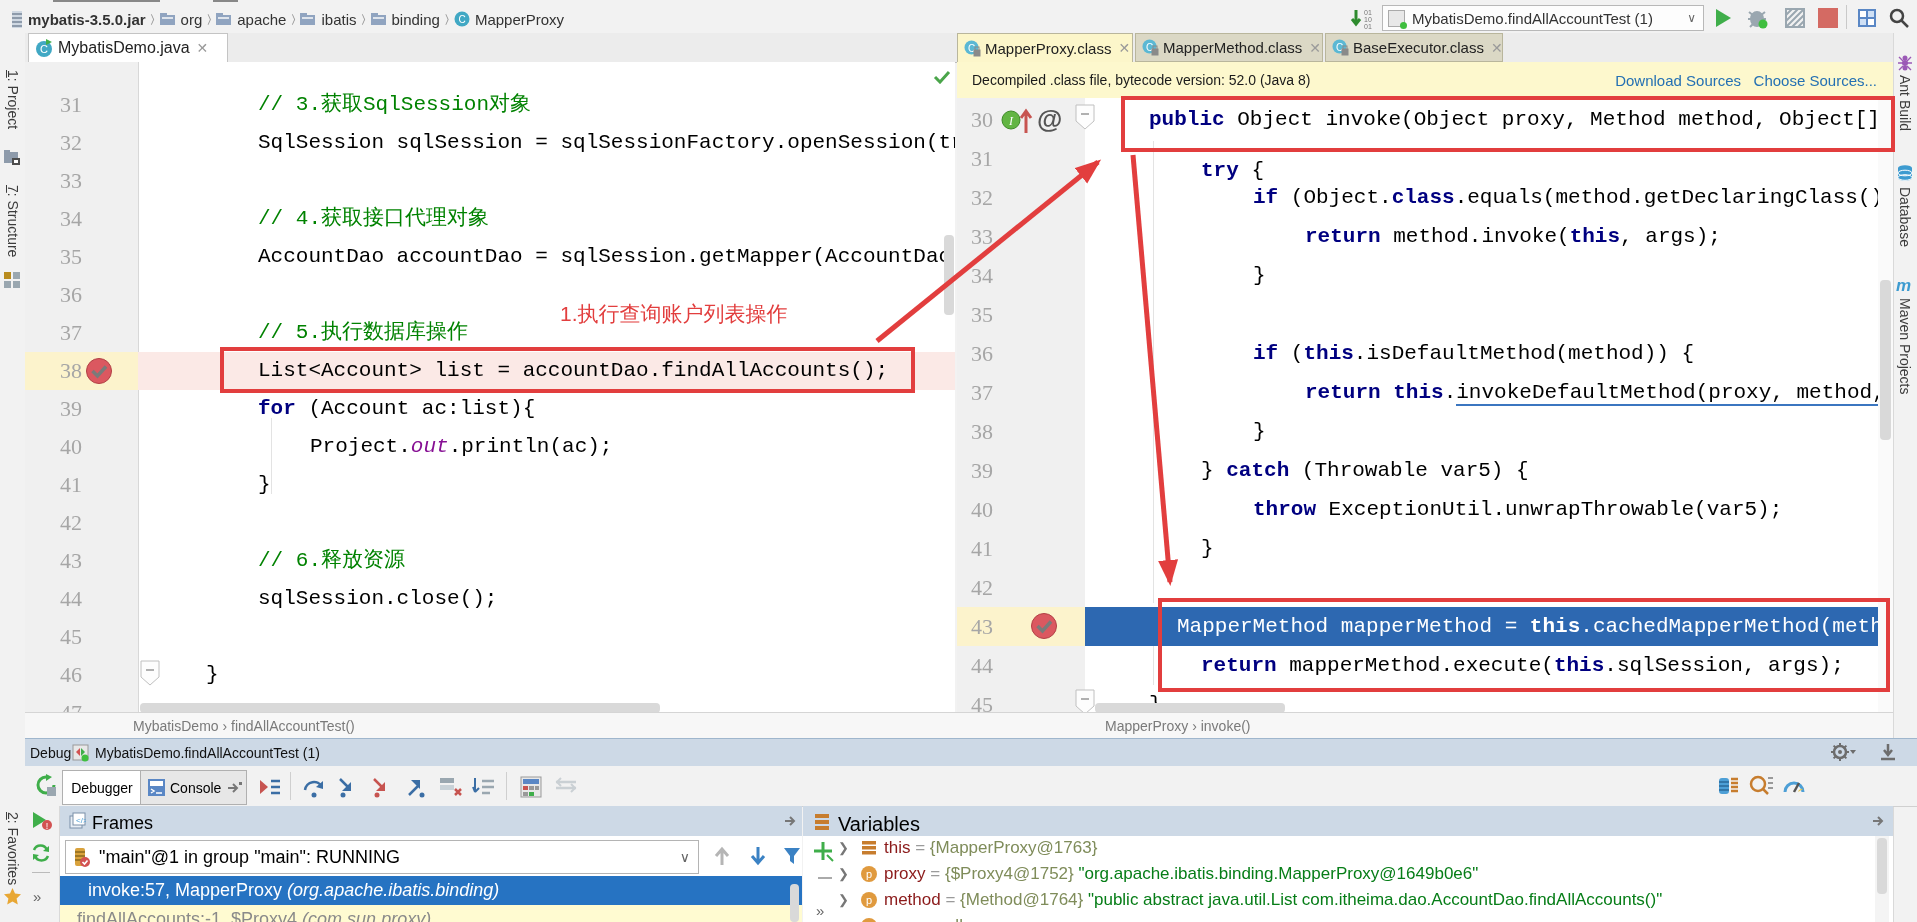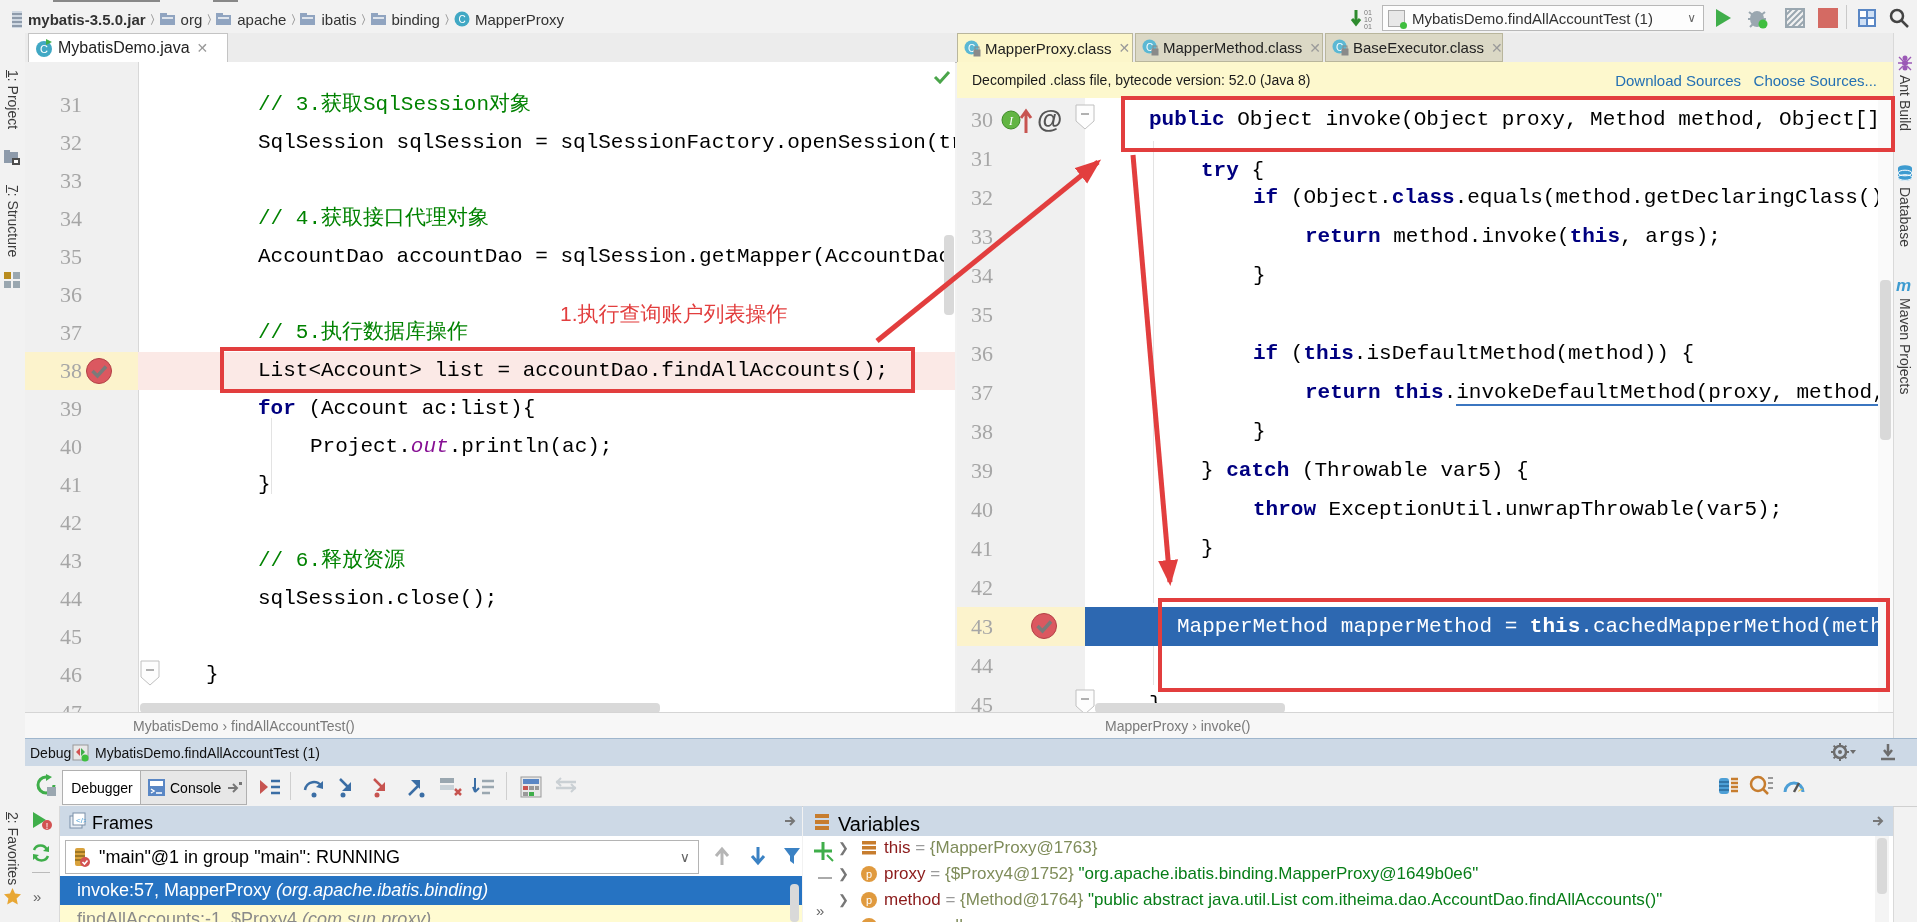--- a/index.html
+++ b/index.html
@@ -335,20 +335,21 @@
         <div class="cl" style="left: 244px; top: 470px; line-height: 39px; height: 39px;"></div>
         <div class="abs" style="left: 128px; top: 509px; width: 808px; height: 39px; background: rgb(45, 104, 177);"></div>
         <div class="abs" style="left: 0px; top: 509px; width: 128px; height: 39px; background: rgb(252, 243, 204);"></div>
         <svg width="28" height="28" class="abs" style="left: 73px; top: 514px;">
           <circle cx="14" cy="14" r="12.5" fill="#db5860" stroke="#b24045"></circle>
           <path d="M7.5 14 l5 5 l8.5 -9.5" stroke="#7a7a7a" stroke-width="3.5" fill="none"></path>
         </svg>
         <div class="ln" style="left: 0px; top: 509px; width: 36px; line-height: 39px;">43</div>
         <div class="cl execline" style="left: 220px; top: 509px; line-height: 39px; height: 39px;"><span>MapperMethod mapperMethod = </span><span class="k">this</span><span>.cachedMapperMethod(method);</span></div>
         <div class="ln" style="left: 0px; top: 548px; width: 36px; line-height: 39px;">44</div>
+        <div class="cl" style="left: 244px; top: 548px; line-height: 39px; height: 39px;"><span class="k">return</span><span> mapperMethod.execute(</span><span class="k">this</span><span>.sqlSession, args);</span></div>
         <div class="ln" style="left: 0px; top: 587px; width: 36px; line-height: 39px;">45</div>
         <svg width="20" height="26" class="abs" style="left: 118px; top: 591px;">
           <path d="M1 1 h18 v16 l-9 8 l-9 -8 Z" fill="#fdfdfd" stroke="#c0c0c0"></path>
           <path d="M6 10 h8" stroke="#b0b0b0" stroke-width="2"></path>
         </svg>
         <div class="cl" style="left: 192px; top: 587px; line-height: 39px; height: 39px;"><span>}</span></div>
       </div>
     <div class="guide" style="left:196px;top:43px;height:462px"></div>
     <div class="guide" style="left:196px;top:548px;height:39px"></div>
     <div class="sb" style="left:138px;top:605px;width:190px;height:10px"></div>
@@ -505,21 +506,21 @@
   <svg class="abs" style="left:712px;top:845px" width="20" height="22">
       <path d="M10 20 V6 M4 11 l6 -7 l6 7" stroke="#b5b5b5" stroke-width="3" fill="none"></path>
     </svg>
   <svg class="abs" style="left:748px;top:845px" width="20" height="22">
       <path d="M10 2 v14 M4 11 l6 7 l6 -7" stroke="#3b82c4" stroke-width="3" fill="none"></path>
     </svg>
   <svg class="abs" style="left:782px;top:845px" width="20" height="22">
       <path d="M2 3 h16 L12 11 v8 l-4 -3 v-5 Z" fill="#3b82c4"></path>
     </svg>
   <div id="frames">
-      <div class="frrow" style="left: 60px; top: 876px; width: 742px; height: 29px; line-height: 29px; padding-left: 17px; box-sizing: border-box; background: rgb(38, 115, 194); color: rgb(255, 255, 255);"><span>invoke:57, MapperProxy </span><i>(org.apache.ibatis.binding)</i></div>
+      <div class="frrow" style="left: 60px; top: 876px; width: 742px; height: 29px; line-height: 29px; padding-left: 28px; box-sizing: border-box; background: rgb(38, 115, 194); color: rgb(255, 255, 255);"><span>invoke:57, MapperProxy </span><i>(org.apache.ibatis.binding)</i></div>
       <div class="frrow" style="left: 60px; top: 905px; width: 742px; height: 29px; line-height: 29px; padding-left: 17px; box-sizing: border-box; background: rgb(255, 251, 209); color: rgb(138, 138, 138);"><span>findAllAccounts:-1, $Proxy4 </span><i>(com.sun.proxy)</i></div>
     </div>
   <div class="sb" style="left:790px;top:884px;width:9px;height:38px"></div>
 
   <div class="hdrblue" style="left:803px;top:806px;width:1090px;height:30px"></div>
   <svg class="abs" style="left:813px;top:812px" width="18" height="18">
       <rect x="2" y="2" width="14" height="4" fill="#c77d2e"></rect>
       <rect x="2" y="8" width="14" height="4" fill="#c77d2e"></rect>
       <rect x="2" y="14" width="14" height="4" fill="#c77d2e"></rect>
     </svg>

